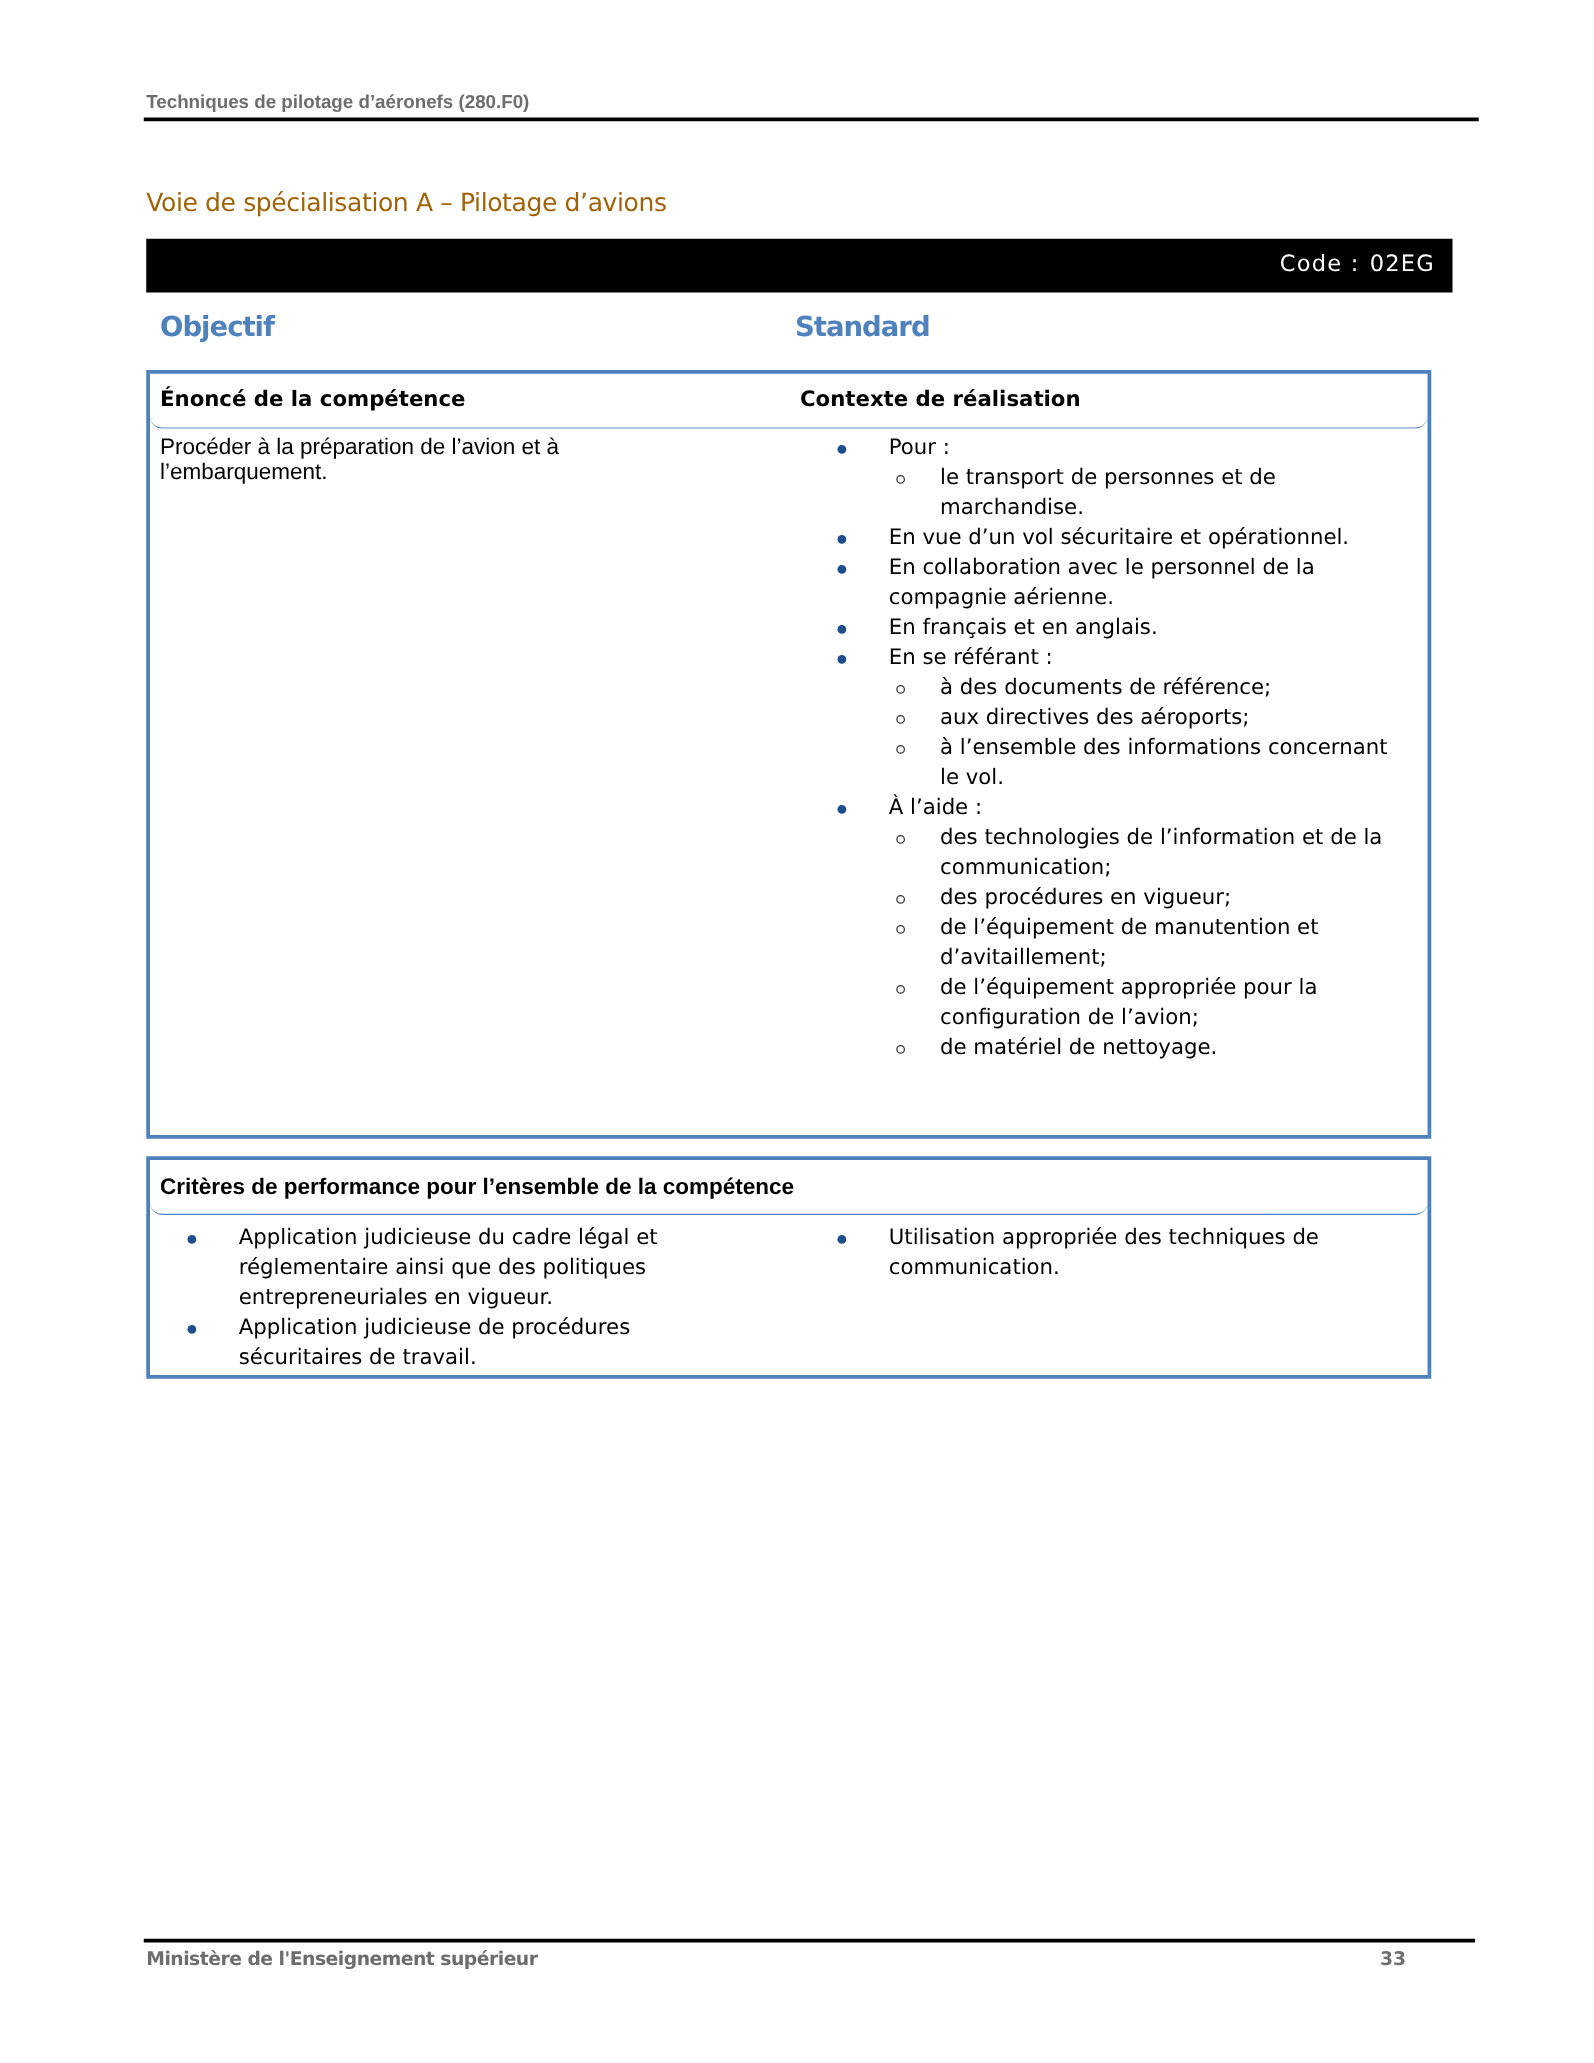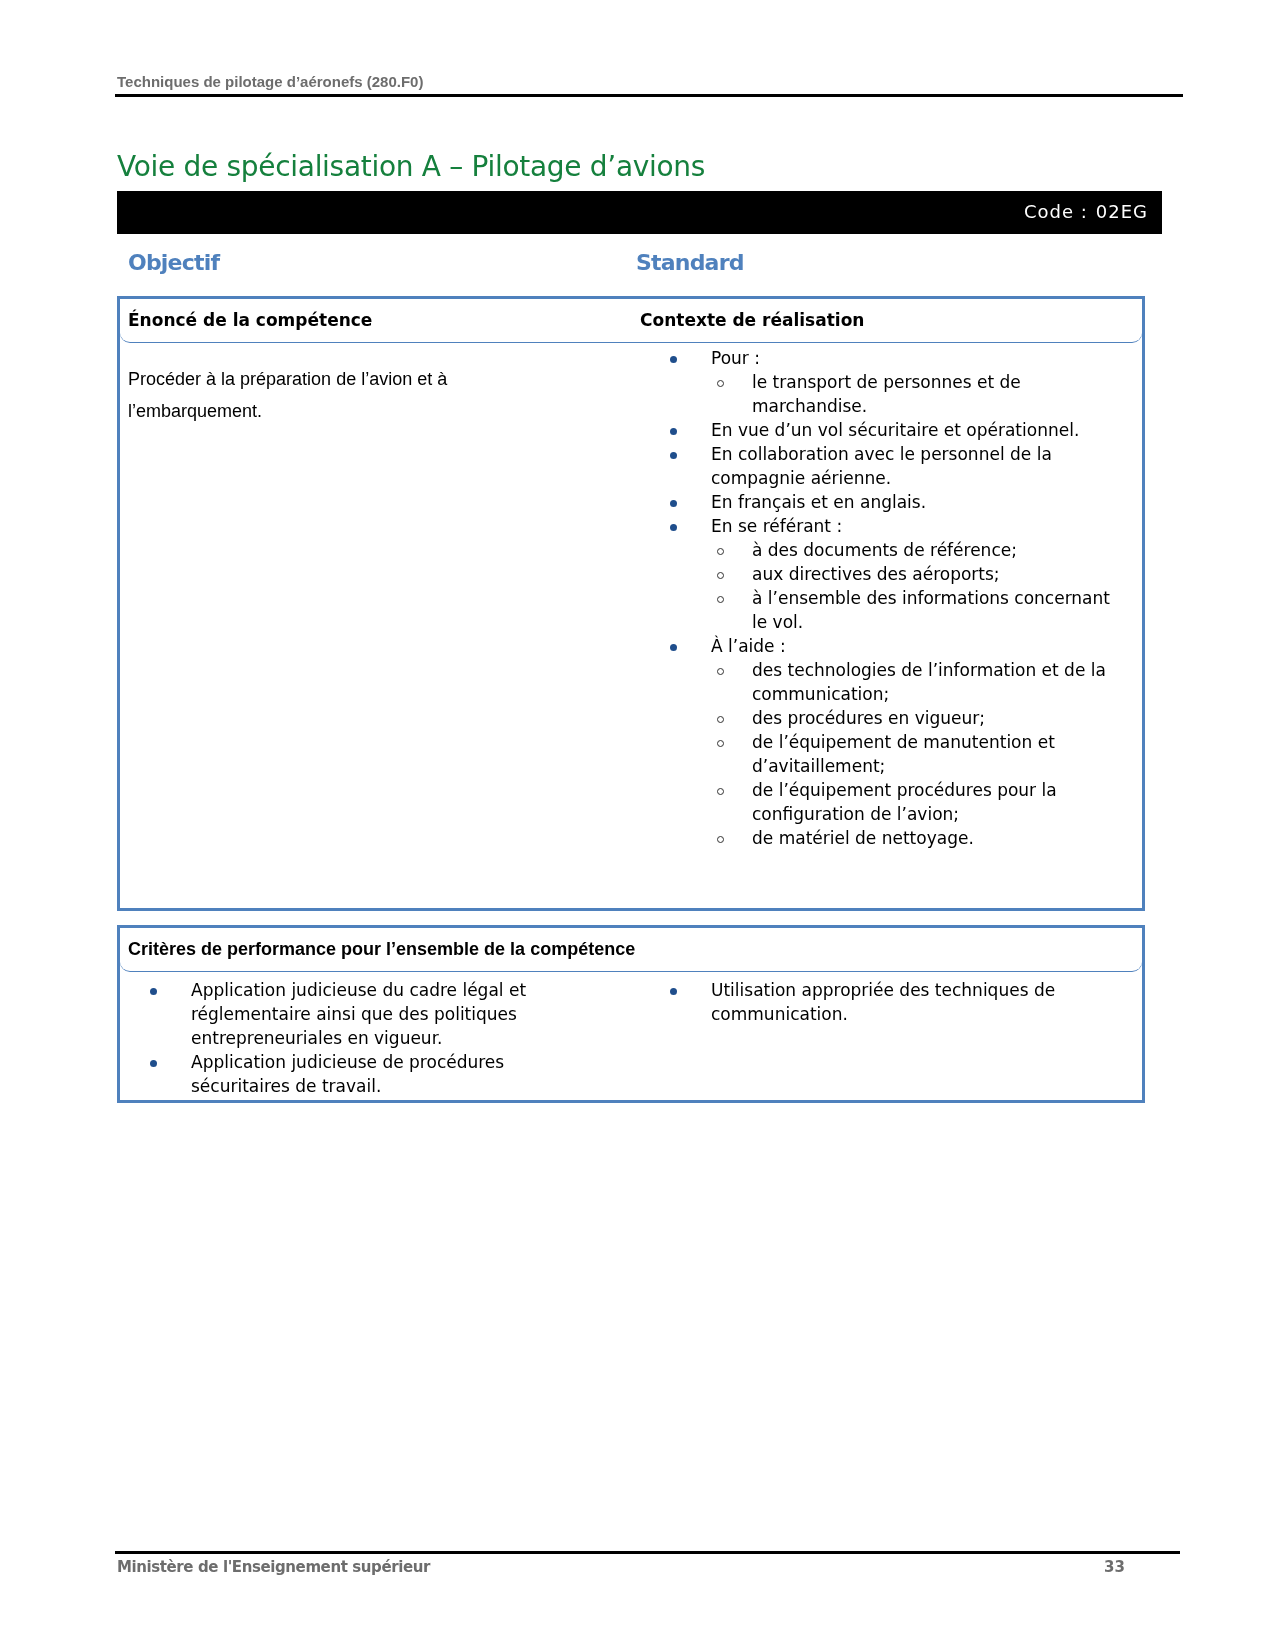--- a/index.html
+++ b/index.html
@@ -3,22 +3,22 @@
   <meta charset="utf-8">
   <style>
     html, body { margin: 0; padding: 0; background: #ffffff; }
     body { width: 1275px; height: 1650px; position: relative; overflow: hidden;
            font-family: "DejaVu Sans", "Liberation Sans", sans-serif; color: #000; }
 
     .running-header { position: absolute; left: 117px; top: 73px;
       font-family: "Liberation Sans", sans-serif; font-weight: bold; font-size: 15px; color: #6d6d6d; }
     .header-rule { position: absolute; left: 115px; top: 94px; width: 1068px; height: 3px; background: #000; }
 
-    .section-title { position: absolute; left: 117px; top: 150px; font-size: 28px;
-      color: #15803d; font-family: "DejaVu Sans", sans-serif; letter-spacing: -0.3px; }
+    .section-title { position: absolute; left: 117px; top: 150px; font-size: 20px;
+      color: #a16207; font-family: "DejaVu Sans", sans-serif; letter-spacing: -0.3px; }
 
     .code-bar { position: absolute; left: 117px; top: 191px; width: 1045px; height: 43px;
       background: #000000; color: #ffffff; box-sizing: border-box; }
     .code-bar .code-text { position: absolute; right: 14px; top: 10px; font-size: 18px; letter-spacing: 1px; }
     .code-bar .code-value { margin-left: 8px; }
 
     .col-heading { position: absolute; top: 250px; font-size: 22px; font-weight: bold; color: #4f81bd;
       font-family: "DejaVu Sans", sans-serif; letter-spacing: -0.8px; }
     .col-heading.left { left: 128px; }
     .col-heading.right { left: 636px; }
@@ -26,22 +26,22 @@
     .box { position: absolute; left: 117px; width: 1028px; border: 3px solid #4f81bd; box-sizing: border-box; }
     .box.main { top: 296px; height: 615px; }
     .box.criteria { top: 925px; height: 178px; }
 
     .box .head-row { height: 43px; border-bottom: 1px solid #4f81bd; position: relative; border-radius: 10px; }
     .box .head-row span { position: absolute; top: 11px; font-size: 17px; font-weight: bold; }
     .box.main .head-row .h-left { left: 8px; }
     .box.main .head-row .h-right { left: 520px; }
     .box.criteria .head-row .h-left { left: 8px; font-family: "Liberation Sans", sans-serif; font-size: 18px; }
 
-    .statement { position: absolute; left: 8px; top: 64px; width: 400px; font-family: "Liberation Sans", sans-serif;
-      font-size: 18px; line-height: 32px; }
+    .statement { position: absolute; left: 8px; top: 48px; width: 400px; font-family: "Liberation Sans", sans-serif;
+      font-size: 18px; line-height: 20px; }
 
     ul.ctx { position: absolute; left: 520px; top: 47px; width: 490px; margin: 0; padding: 0; list-style: none;
       font-size: 17px; line-height: 24px; }
     ul.ctx > li, ul.crit > li { position: relative; padding-left: 71px; }
     .bullet { position: absolute; left: 30px; top: 10px; width: 7px; height: 7px; border-radius: 50%; background: #1f4e8c; }
     ul.sub { margin: 0; padding: 0; list-style: none; }
     ul.sub > li { position: relative; padding-left: 41px; }
     .sub-bullet { position: absolute; left: 6px; top: 10px; width: 7px; height: 7px; border-radius: 50%;
       border: 1px solid #333; box-sizing: border-box; }
 
@@ -86,21 +86,21 @@
       <li><span class="bullet"></span><span>En français et en anglais.</span></li>
       <li><span class="bullet"></span><span>En se référant :</span><ul class="sub">
           <li><span class="sub-bullet"></span><span>à des documents de référence;</span></li>
           <li><span class="sub-bullet"></span><span>aux directives des aéroports;</span></li>
           <li><span class="sub-bullet"></span><span>à l’ensemble des informations concernant le vol.</span></li>
         </ul></li>
       <li><span class="bullet"></span><span>À l’aide :</span><ul class="sub">
           <li><span class="sub-bullet"></span><span>des technologies de l’information et de la communication;</span></li>
           <li><span class="sub-bullet"></span><span>des procédures en vigueur;</span></li>
           <li><span class="sub-bullet"></span><span>de l’équipement de manutention et d’avitaillement;</span></li>
-          <li><span class="sub-bullet"></span><span>de l’équipement procédures pour la configuration de l’avion;</span></li>
+          <li><span class="sub-bullet"></span><span>de l’équipement appropriée pour la configuration de l’avion;</span></li>
           <li><span class="sub-bullet"></span><span>de matériel de nettoyage.</span></li>
         </ul></li>
     </ul>
 </div>
 
 <div class="box criteria">
   <div class="head-row">
     <span class="h-left">Critères de performance pour l’ensemble de la compétence</span>
   </div>
   <ul class="crit right" id="crit-right">

